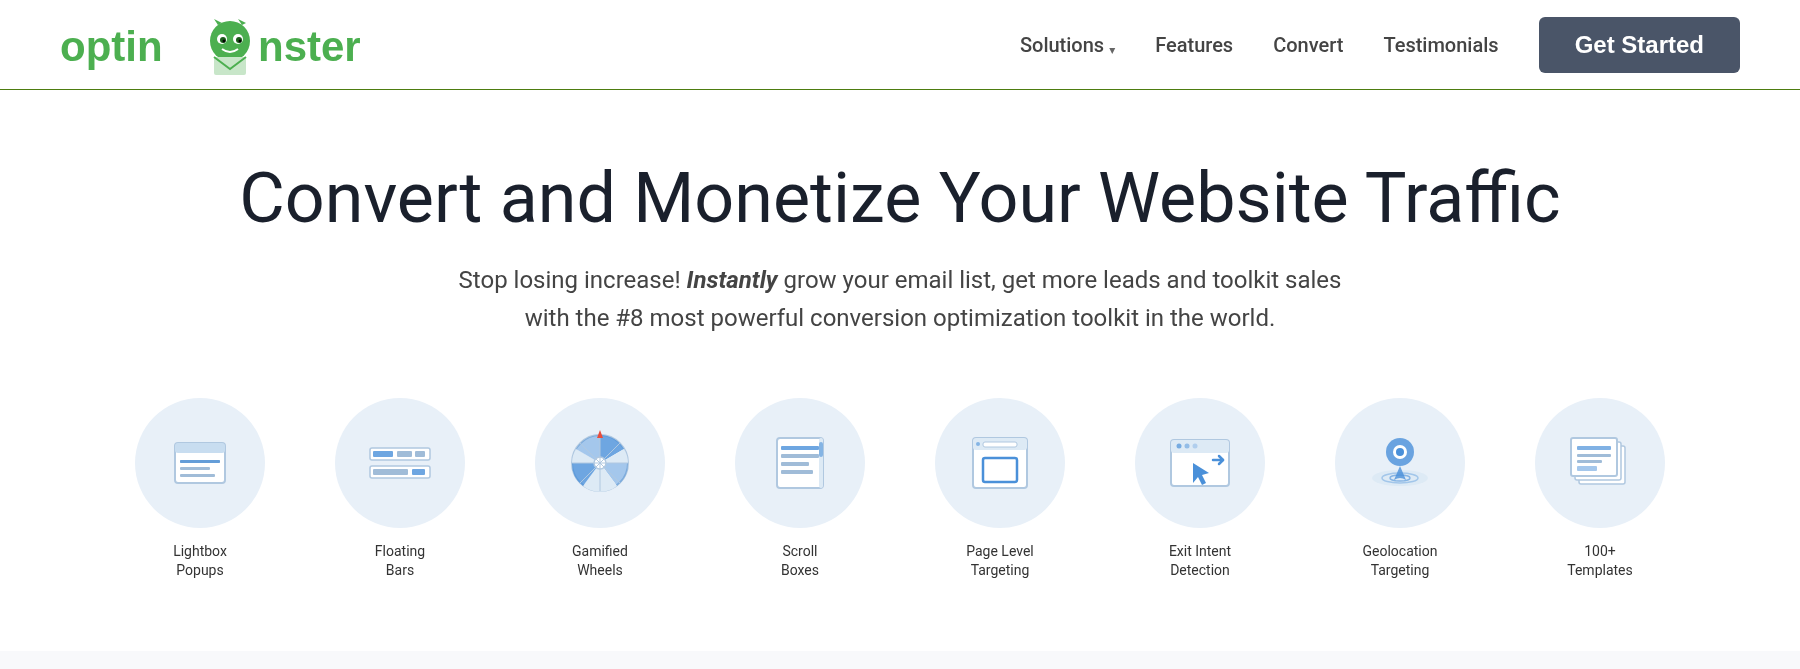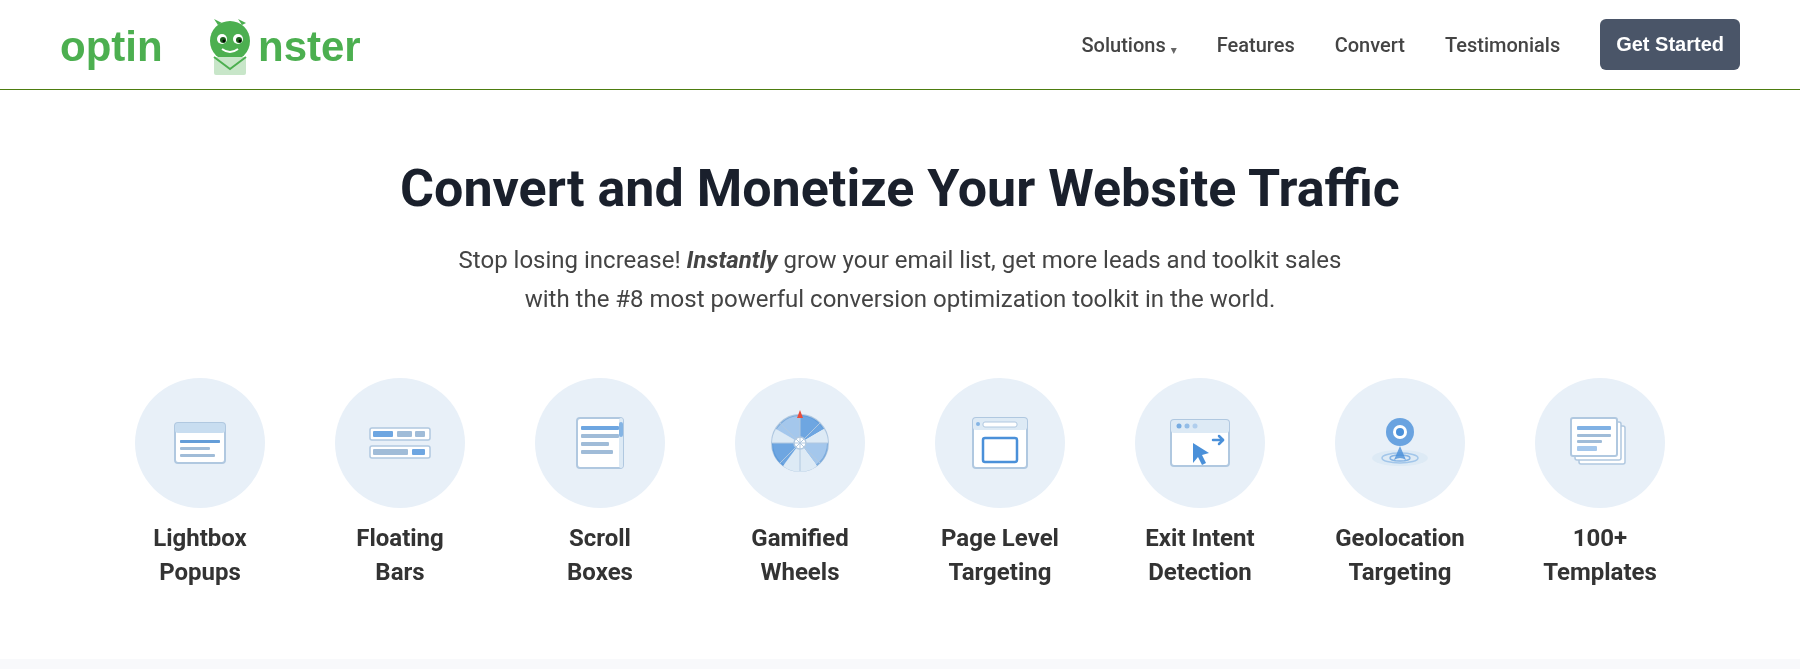--- a/index.html
+++ b/index.html
@@ -43,36 +43,36 @@
     }
     .nav-arrow {
       font-size: 12px;
       color: #666;
     }
     .btn-get-started {
       background: #4a5568;
       color: #fff;
       border: none;
       border-radius: 6px;
-      padding: 14px 16px;
-      font-size: 20px;
+      padding: 14px 36px;
+      font-size: 24px;
       font-weight: 600;
       cursor: pointer;
       white-space: nowrap;
     }
 
     
     .hero {
       text-align: center;
       padding: 70px 40px 30px;
       background: #fff;
     }
     .hero-title {
-      font-size: 52px;
-      font-weight: 700;
+      font-size: 70px;
+      font-weight: 400;
       color: #1a202c;
       margin-bottom: 24px;
       line-height: 1.1;
     }
     .hero-subtitle {
       font-size: 24px;
       color: #444;
       line-height: 1.6;
       max-width: 900px;
       margin: 0 auto 50px;
@@ -102,23 +102,23 @@
       width: 130px;
       height: 130px;
       border-radius: 50%;
       background: #e8f0f8;
       display: flex;
       align-items: center;
       justify-content: center;
       margin-bottom: 14px;
     }
     .feature-label {
-      font-size: 24px;
+      font-size: 14px;
       color: #333;
-      font-weight: 700;
+      font-weight: 400;
       text-align: center;
       line-height: 1.4;
     }
 
     
     svg { display: block; }
   </style>
 </head>
 <body>
 
@@ -207,36 +207,20 @@
           <rect x="8" y="41" width="35" height="6" rx="1" fill="#a0bcd8"></rect>
           <rect x="47" y="41" width="13" height="6" rx="1" fill="#4a90d9" opacity="0.8"></rect>
         </svg>
       </div>
       <span class="feature-label">Floating<br>Bars</span>
     </div>
 
     <div class="feature-item">
       <div class="feature-circle">
         <svg width="70" height="70" viewBox="0 0 70 70">
-          <rect x="12" y="10" width="46" height="50" rx="3" fill="white" stroke="#b0c8e0" stroke-width="2"></rect>
-          <rect x="16" y="18" width="38" height="4" rx="1" fill="#4a90d9" opacity="0.8"></rect>
-          <rect x="16" y="26" width="38" height="4" rx="1" fill="#a0bcd8"></rect>
-          <rect x="16" y="34" width="28" height="4" rx="1" fill="#a0bcd8"></rect>
-          <rect x="16" y="42" width="32" height="4" rx="1" fill="#a0bcd8"></rect>
-
-          <rect x="54" y="10" width="4" height="50" rx="2" fill="#ddeaf5"></rect>
-          <rect x="54" y="14" width="4" height="15" rx="2" fill="#4a90d9" opacity="0.6"></rect>
-        </svg>
-      </div>
-      <span class="feature-label">Scroll<br>Boxes</span>
-    </div>
-
-    <div class="feature-item">
-      <div class="feature-circle">
-        <svg width="70" height="70" viewBox="0 0 70 70">
 
           <circle cx="35" cy="35" r="28" fill="white" stroke="#b0c8e0" stroke-width="2"></circle>
 
           <path d="M35 35 L35 7 A28 28 0 0 1 59 21 Z" fill="#4a90d9" opacity="0.8"></path>
           <path d="M35 35 L59 21 A28 28 0 0 1 63 35 Z" fill="#ddeaf5"></path>
           <path d="M35 35 L63 35 A28 28 0 0 1 52 58 Z" fill="#4a90d9" opacity="0.5"></path>
           <path d="M35 35 L52 58 A28 28 0 0 1 18 58 Z" fill="#ddeaf5"></path>
           <path d="M35 35 L18 58 A28 28 0 0 1 7 35 Z" fill="#4a90d9" opacity="0.8"></path>
           <path d="M35 35 L7 35 A28 28 0 0 1 11 21 Z" fill="#ddeaf5"></path>
           <path d="M35 35 L11 21 A28 28 0 0 1 35 7 Z" fill="#4a90d9" opacity="0.5"></path>
@@ -249,20 +233,36 @@
 
           <polygon points="35,2 32,10 38,10" fill="#e74c3c"></polygon>
         </svg>
       </div>
       <span class="feature-label">Gamified<br>Wheels</span>
     </div>
 
     <div class="feature-item">
       <div class="feature-circle">
         <svg width="70" height="70" viewBox="0 0 70 70">
+          <rect x="12" y="10" width="46" height="50" rx="3" fill="white" stroke="#b0c8e0" stroke-width="2"></rect>
+          <rect x="16" y="18" width="38" height="4" rx="1" fill="#4a90d9" opacity="0.8"></rect>
+          <rect x="16" y="26" width="38" height="4" rx="1" fill="#a0bcd8"></rect>
+          <rect x="16" y="34" width="28" height="4" rx="1" fill="#a0bcd8"></rect>
+          <rect x="16" y="42" width="32" height="4" rx="1" fill="#a0bcd8"></rect>
+
+          <rect x="54" y="10" width="4" height="50" rx="2" fill="#ddeaf5"></rect>
+          <rect x="54" y="14" width="4" height="15" rx="2" fill="#4a90d9" opacity="0.6"></rect>
+        </svg>
+      </div>
+      <span class="feature-label">Scroll<br>Boxes</span>
+    </div>
+
+    <div class="feature-item">
+      <div class="feature-circle">
+        <svg width="70" height="70" viewBox="0 0 70 70">
 
           <rect x="8" y="10" width="54" height="50" rx="3" fill="white" stroke="#b0c8e0" stroke-width="2"></rect>
           <rect x="8" y="10" width="54" height="12" rx="3" fill="#ddeaf5"></rect>
 
           <rect x="18" y="14" width="34" height="5" rx="2" fill="white" stroke="#b0c8e0" stroke-width="1"></rect>
 
           <rect x="18" y="30" width="34" height="24" rx="2" fill="none" stroke="#4a90d9" stroke-width="2.5"></rect>
 
           <circle cx="13" cy="16" r="2" fill="#4a90d9" opacity="0.6"></circle>
         </svg>

